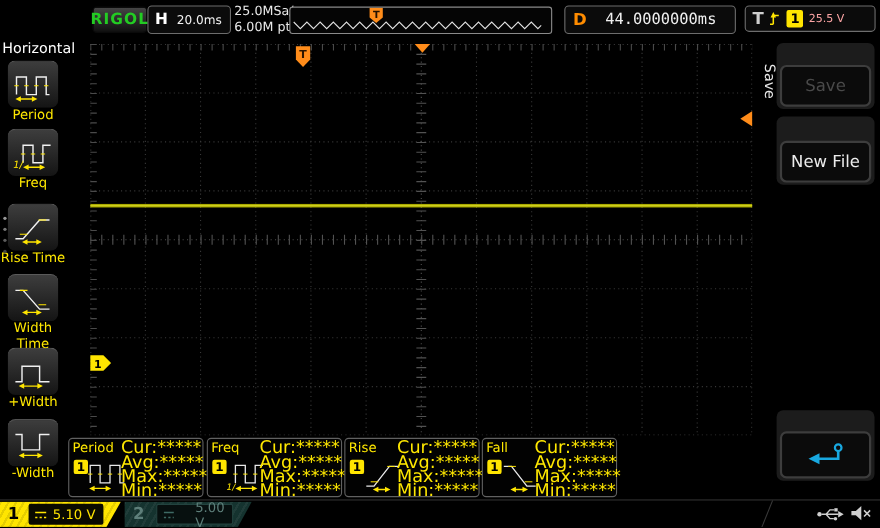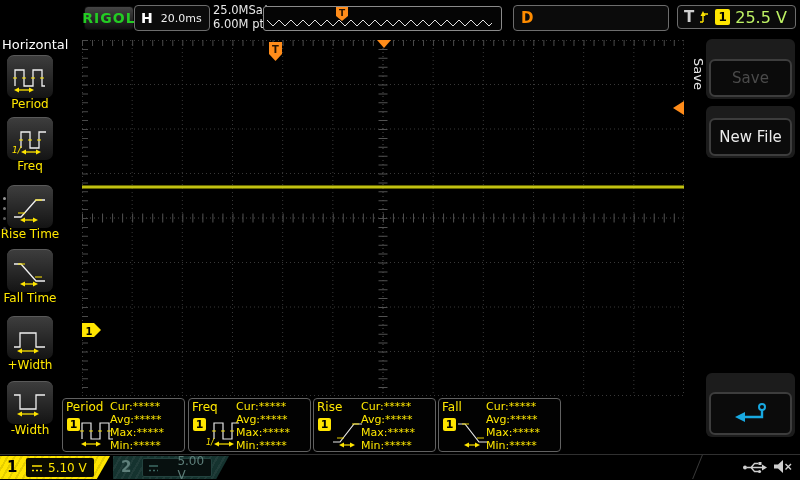--- a/index.html
+++ b/index.html
@@ -22,21 +22,21 @@
   #rate{left:213px;top:3px;font-size:11.5px;line-height:14px;color:#e8e8e8;}
   #thumb{left:263px;top:6px;width:237px;height:23px;border:1px solid #8a8a8a;
         border-radius:3px;background:#050505;}
   #d-box{left:513px;top:5px;width:154px;height:24px;}
   #d-box .dl{font-weight:700;font-size:15px;color:#ff8c00;margin-left:7px;}
   #d-box .dv{font-family:"DejaVu Sans Mono",monospace;font-size:14px;flex:1;text-align:center;}
   #t-box{left:677px;top:5px;width:119px;height:24px;gap:5px;padding-left:6px;box-sizing:border-box;}
   #t-box .tl{font-weight:700;font-size:15px;color:#cfcfcf;}
   .badge1{width:15px;height:16px;background:#ffe500;border-radius:2px;color:#000;
         font-weight:700;font-size:12px;display:flex;align-items:center;justify-content:center;}
-  #t-box .tv{color:#bef264;font-size:16px;}
+  #t-box .tv{color:#fca5a5;font-size:10px;}
 
   
   #left-title{left:2px;top:37px;font-size:13px;color:#fff;}
   .lbtn{left:7px;width:46px;height:42px;border-radius:7px;
         background:linear-gradient(#3d3d3d,#141414);border-top:1px solid #5a5a5a;
         display:flex;align-items:center;justify-content:center;}
   .llabel{left:-1px;width:62px;text-align:center;color:#ffe800;font-size:12px;}
   .dot{width:3px;height:3px;border-radius:50%;position:absolute;left:3px;}
 
   
@@ -49,21 +49,21 @@
   .rbtn.dis{color:#4a4a4a;}
 
   
   .mpanel{top:398px;width:123px;height:54px;border:1px solid #616161;border-radius:4px;
         background:#020202;box-sizing:border-box;}
   .mname{position:absolute;left:3px;top:1px;font-size:12px;color:#ffe800;}
   .mbadge{position:absolute;left:4px;top:19px;width:13px;height:13px;background:#ffe500;
         border-radius:2px;color:#000;font-weight:700;font-size:11px;text-align:center;
         line-height:13px;}
   .micon{position:absolute;left:17px;top:16px;}
-  .mstats{position:absolute;left:47px;top:1px;font-size:11px;line-height:13px;color:#ffe800;white-space:nowrap;}
+  .mstats{position:absolute;left:47px;top:1px;font-size:16px;line-height:13px;color:#ffe800;white-space:nowrap;}
 
   
   #bottom-bar{left:0;top:454px;width:800px;height:26px;background:#000;border-top:1px solid #303030;}
   #ch1{left:0;top:456px;width:110px;height:23px;background:#ffe500;
        background-image:repeating-linear-gradient(120deg,rgba(0,0,0,.10) 0 2px,transparent 2px 6px);
        clip-path:polygon(0 0,100% 0,88% 100%,0 100%);}
   #ch1 .cid{position:absolute;left:7px;top:2px;font-weight:700;font-size:15px;color:#000;}
   #ch1 .cbox{position:absolute;left:26px;top:2px;width:68px;height:19px;background:#0a0a00;
        border-radius:2px;display:flex;align-items:center;gap:5px;padding-left:5px;box-sizing:border-box;}
   #ch1 .cval{color:#ffe500;font-size:12px;}
@@ -99,20 +99,21 @@
       <path d="M3,13 l6,6 6,-6 6,6 6,-6 6,6 6,-6 6,6 6,-6 6,6 6,-6 6,6 6,-6 6,6 6,-6 6,6 6,-6 6,6 6,-6 6,6 6,-6 6,6 6,-6 6,6 6,-6 6,6 6,-6 6,6 6,-6 6,6 6,-6 6,6 6,-6 6,6 6,-6 6,6 6,-6 6,6 3,-3" fill="none" stroke="#e0e0e0" stroke-width="1"></path>
       <g>
         <polygon points="72,0 84,0 84,9 78,14 72,9" fill="#ff8c1a"></polygon>
         <text x="75" y="9" font-size="9" font-weight="bold" fill="#261200">T</text>
       </g>
     </svg>
   </div>
 
   <div class="abs tb-box" id="d-box">
     <span class="dl">D</span>
+    <span class="dv">44.0000000ms</span>
   </div>
 
   <div class="abs tb-box" id="t-box">
     <span class="tl">T</span>
     <svg width="11" height="16">
       <path d="M1,13 h3 M4,13 V5 M4,5 h5" stroke="#ffe500" stroke-width="1.4" fill="none"></path>
       <polygon points="1.5,7 6.5,7 4,2" fill="#ffe500"></polygon>
     </svg>
     <span class="badge1">1</span>
     <span class="tv">25.5 V</span>
@@ -156,21 +157,21 @@
 
   <div class="abs lbtn" style="top:249px">
     <svg width="36" height="32">
       <path d="M2,9 h7 l15,17 h9" fill="none" stroke="#f0f0f0" stroke-width="1.3"></path>
       <path d="M6,9 h7 M23,22 h7" stroke="#ffe500" stroke-width="1"></path>
       <line x1="12" y1="29" x2="22" y2="29" stroke="#ffe500" stroke-width="1.3"></line>
       <polygon points="13,26.5 13,31.5 8,29" fill="#ffe500"></polygon>
       <polygon points="21,26.5 21,31.5 26,29" fill="#ffe500"></polygon>
     </svg>
   </div>
-  <div class="abs llabel" style="top:291px">Fall Time</div>
+  <div class="abs llabel" style="top:291px">Width Time</div>
 
   <div class="abs lbtn" style="top:316px">
     <svg width="36" height="32">
       <path d="M2,25 h6 v-14 h16 v14 h9" fill="none" stroke="#f0f0f0" stroke-width="1.3"></path>
       <line x1="9" y1="29" x2="23" y2="29" stroke="#ffe500" stroke-width="1.3"></line>
       <polygon points="10,26.5 10,31.5 5,29" fill="#ffe500"></polygon>
       <polygon points="22,26.5 22,31.5 27,29" fill="#ffe500"></polygon>
     </svg>
   </div>
   <div class="abs llabel" style="top:358px">+Width</div>
@@ -240,21 +241,21 @@
       <polygon points="602,61 602,75 591,68" fill="#ff8c1a"></polygon>
     </g>
   </svg>
 
   <div class="abs" id="right-panel">
     <div class="abs" id="right-title">Save</div>
 
     <div class="abs rgroup" style="top:3px;height:60px">
       <div class="rbtn dis" style="height:34px">Save</div>
     </div>
-    <div class="abs rgroup" style="top:70px;height:52px">
+    <div class="abs rgroup" style="top:70px;height:62px">
       <div class="rbtn" style="height:34px">New File</div>
     </div>
     <div class="abs rgroup" style="top:337px;height:64px">
       <div class="rbtn" style="height:39px">
         <svg width="40" height="24">
           <circle cx="31" cy="5" r="3" fill="none" stroke="#18a8e0" stroke-width="2"></circle>
           <path d="M31,8 V15 H12" fill="none" stroke="#18a8e0" stroke-width="2.4"></path>
           <polygon points="14,10 14,20 4,15" fill="#18a8e0"></polygon>
         </svg>
       </div>

